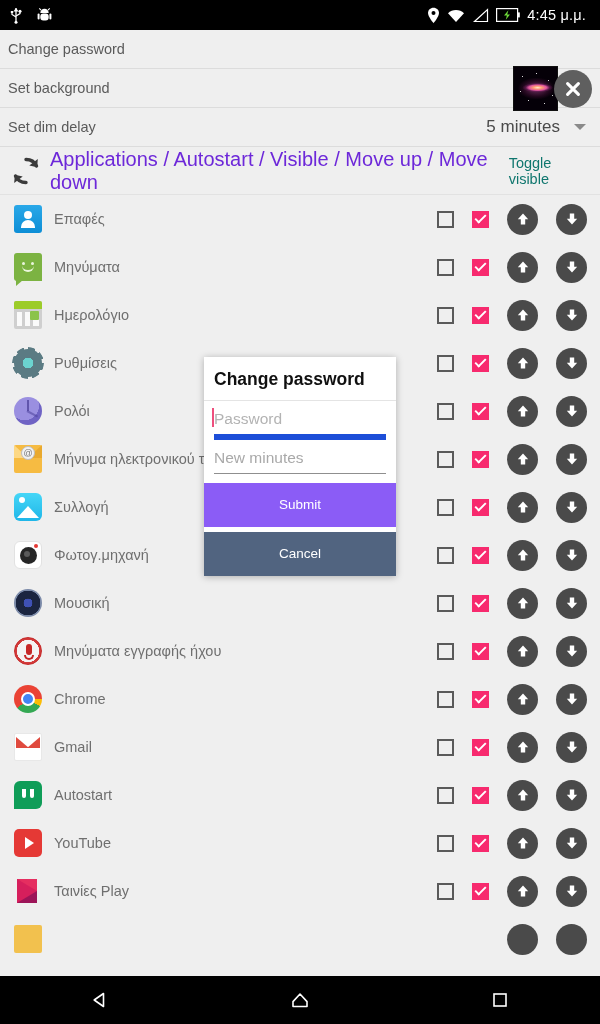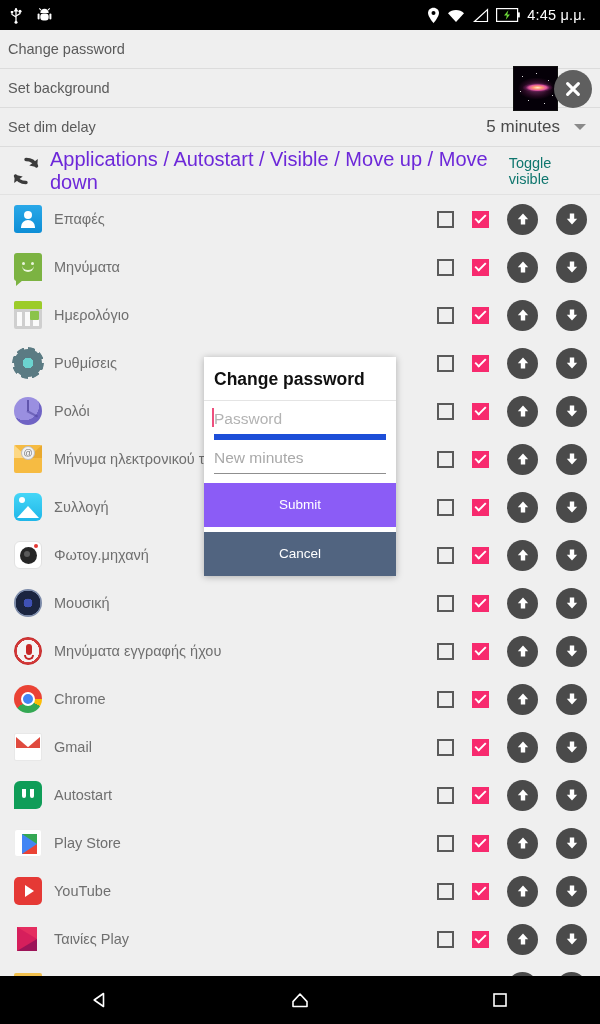--- a/index.html
+++ b/index.html
@@ -555,40 +555,20 @@
             </svg>
           </span>
           <span class="arrow-btn">
             <svg width="18" height="18" viewBox="0 0 18 18">
               <path d="M9 14.6 L3.8 8.8 L6.8 8.8 L6.8 3.4 L11.2 3.4 L11.2 8.8 L14.2 8.8 Z" fill="#fff"></path>
             </svg>
           </span>
         </span>
       </div>
       <div class="app-row">
-        <span class="app-icon ic-play"></span>
-        <span class="app-name">Play Store</span>
-        <span class="row-controls">
-          <span class="cb"></span>
-          <span class="cb checked">
-            <span class="tick"></span>
-          </span>
-          <span class="arrow-btn">
-            <svg width="18" height="18" viewBox="0 0 18 18">
-              <path d="M9 3.4 L14.2 9.2 L11.2 9.2 L11.2 14.6 L6.8 14.6 L6.8 9.2 L3.8 9.2 Z" fill="#fff"></path>
-            </svg>
-          </span>
-          <span class="arrow-btn">
-            <svg width="18" height="18" viewBox="0 0 18 18">
-              <path d="M9 14.6 L3.8 8.8 L6.8 8.8 L6.8 3.4 L11.2 3.4 L11.2 8.8 L14.2 8.8 Z" fill="#fff"></path>
-            </svg>
-          </span>
-        </span>
-      </div>
-      <div class="app-row">
         <span class="app-icon ic-youtube"></span>
         <span class="app-name">YouTube</span>
         <span class="row-controls">
           <span class="cb"></span>
           <span class="cb checked">
             <span class="tick"></span>
           </span>
           <span class="arrow-btn">
             <svg width="18" height="18" viewBox="0 0 18 18">
               <path d="M9 3.4 L14.2 9.2 L11.2 9.2 L11.2 14.6 L6.8 14.6 L6.8 9.2 L3.8 9.2 Z" fill="#fff"></path>

